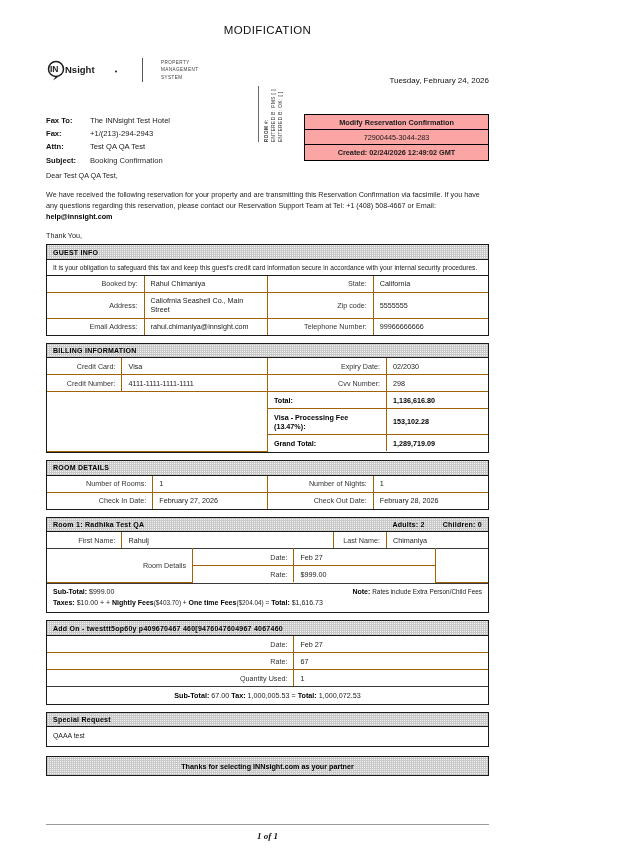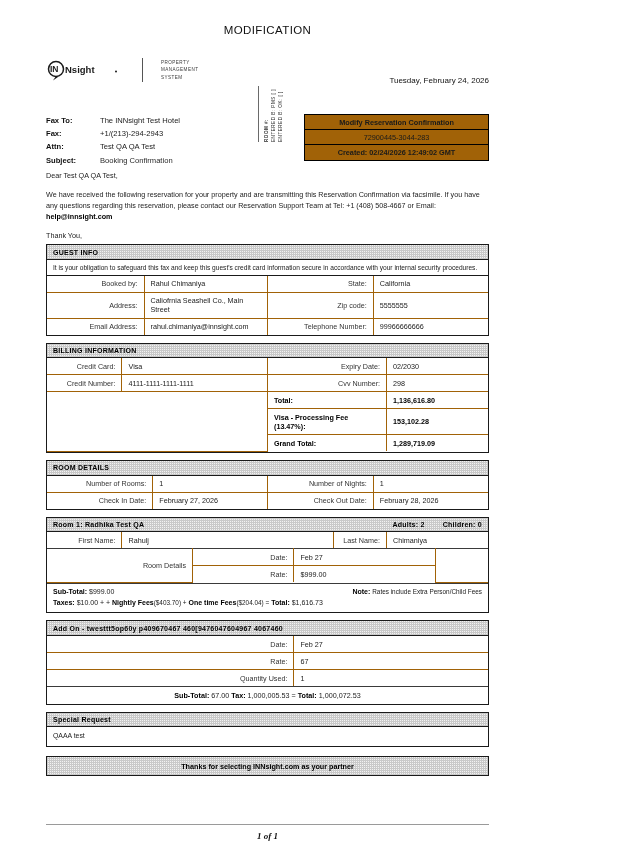--- a/index.html
+++ b/index.html
@@ -61,31 +61,31 @@
     font-size: 8px; color: #111; margin-left: 23px;
   }
 
   
   .fax-block {
     position: absolute; left: 46px; top: 114px;
     font-size: 7.6px; line-height: 13.2px;
   }
   .fax-row { display: flex; }
   .fax-label { width: 44px; font-weight: bold; color: #111; }
-  .fax-val { color: #1a1a1a; margin-left: 10px; }
+  .fax-val { color: #1a1a1a; }
   .fax-val.light { font-weight: normal; color:#2a2a2a;}
 
   
   .conf-box {
     position: absolute; right: 46px; top: 114px;
     width: 185px;
     border: 1.4px solid #000;
     font-size: 7.3px;
     text-align: center;
-    background: #a16207;
+    background: #fca5a5;
   }
   .conf-box .cell { padding: 2.6px 2px; border-bottom: 1px solid #000; }
   .conf-box .cell:last-child { border-bottom: none; }
   .conf-box .b { font-weight: bold; }
 
   
   .letter {
     position: absolute; left: 46px; right: 46px; top: 170px;
     font-size: 7.2px; line-height: 11px; color: #222;
   }

